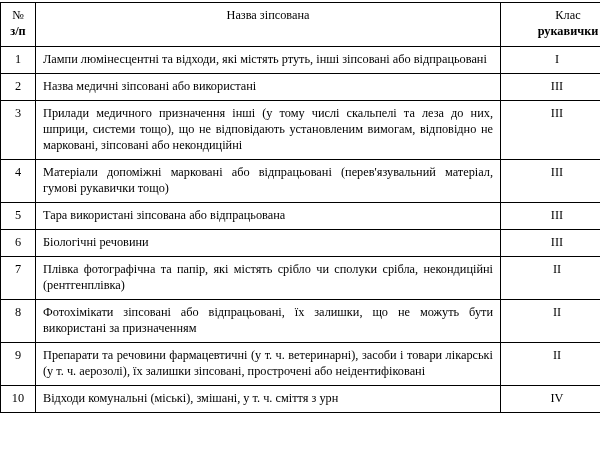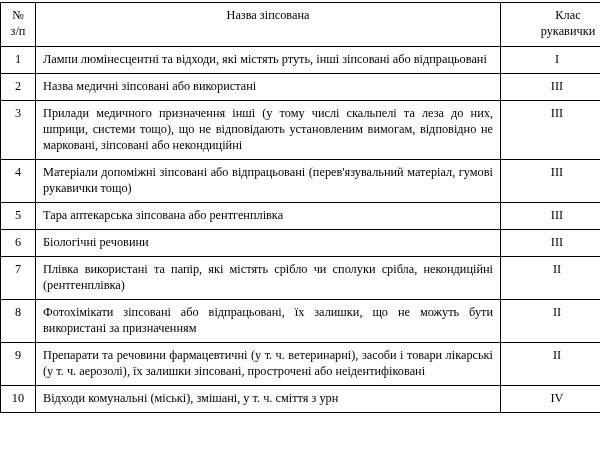--- a/index.html
+++ b/index.html
@@ -41,21 +41,21 @@
   }
   th.col-num { width: 30px; }
   th.col-name { width: 460px; }
   th.col-class { width: 86px; padding-left: 24px; }
 
   .hdr-stack {
     display: block;
     text-align: center;
   }
   .hdr-line1 { display: block; }
-  .hdr-line2 { display: block; }
+  .hdr-line2 { display: block; font-weight: bold; }
 
   td.c-num {
     text-align: center;
     padding: 5px 2px 5px 2px;
   }
   td.c-name {
     text-align: left;
     padding: 5px 7px 5px 7px;
   }
   td.c-class {
@@ -101,36 +101,36 @@
         <td class="c-name">Назва медичні зіпсовані або використані</td>
         <td class="c-class">ІІІ</td>
       </tr>
       <tr>
         <td class="c-num">3</td>
         <td class="c-name justify">Прилади медичного призначення інші (у тому числі скальпелі та леза до них, шприци, системи тощо), що не відповідають  установленим вимогам, відповідно не марковані, зіпсовані або некондиційні</td>
         <td class="c-class">ІІІ</td>
       </tr>
       <tr>
         <td class="c-num">4</td>
-        <td class="c-name justify">Матеріали допоміжні зіпсовані або відпрацьовані (перев'язувальний матеріал, гумові рукавички тощо)</td>
+        <td class="c-name justify">Матеріали допоміжні марковані або відпрацьовані (перев'язувальний матеріал, гумові рукавички тощо)</td>
         <td class="c-class">ІІІ</td>
       </tr>
       <tr>
         <td class="c-num">5</td>
-        <td class="c-name">Тара аптекарська зіпсована або рентгенплівка</td>
+        <td class="c-name">Тара використані зіпсована або відпрацьована</td>
         <td class="c-class">ІІІ</td>
       </tr>
       <tr>
         <td class="c-num">6</td>
         <td class="c-name">Біологічні речовини</td>
         <td class="c-class">ІІІ</td>
       </tr>
       <tr>
         <td class="c-num">7</td>
-        <td class="c-name justify">Плівка використані та папір, які містять срібло чи сполуки срібла, некондиційні  (рентгенплівка)</td>
+        <td class="c-name justify">Плівка фотографічна та папір, які містять срібло чи сполуки срібла, некондиційні  (рентгенплівка)</td>
         <td class="c-class">ІІ</td>
       </tr>
       <tr>
         <td class="c-num">8</td>
         <td class="c-name justify">Фотохімікати зіпсовані або відпрацьовані, їх залишки, що не можуть бути використані за призначенням</td>
         <td class="c-class">ІІ</td>
       </tr>
       <tr>
         <td class="c-num">9</td>
         <td class="c-name justify">Препарати та речовини фармацевтичні (у т. ч. ветеринарні), засоби і товари лікарські (у т. ч. аерозолі), їх залишки зіпсовані, прострочені або неідентифіковані</td>

